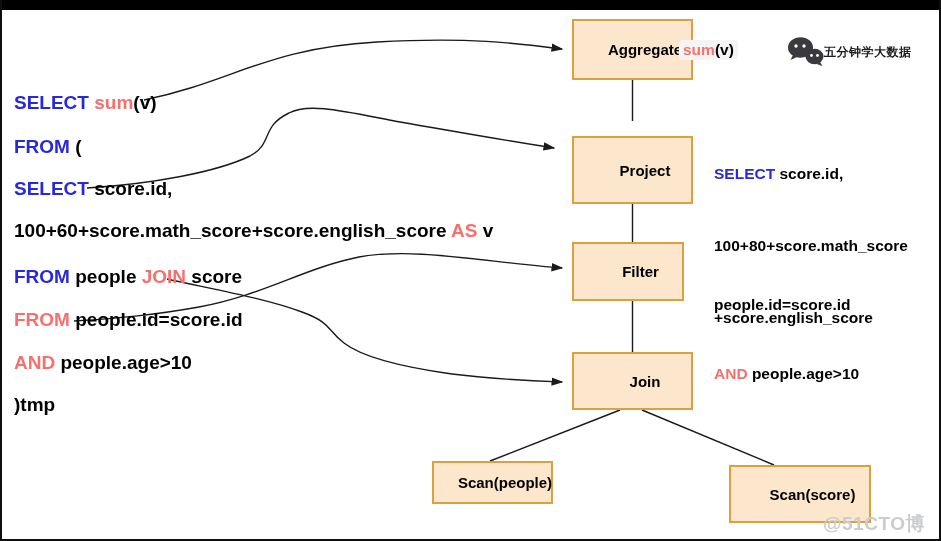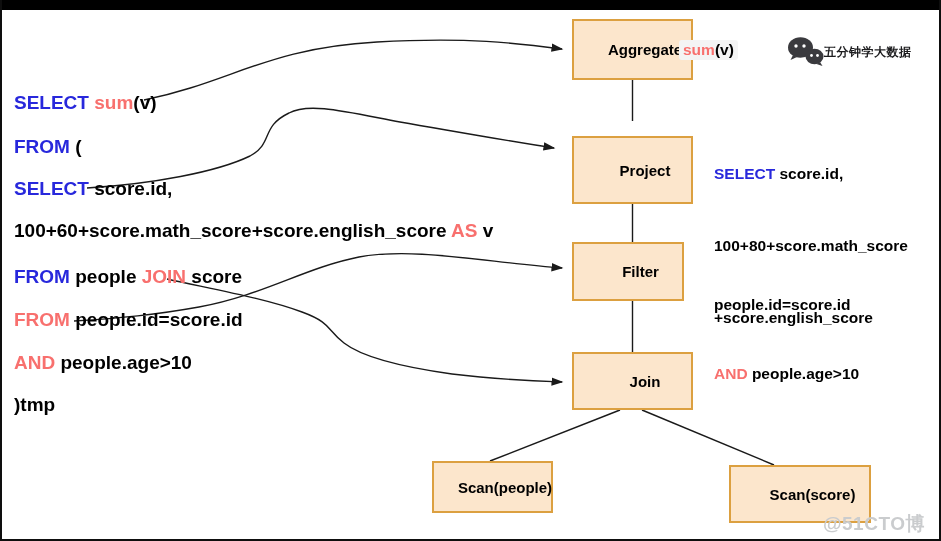--- a/index.html
+++ b/index.html
@@ -25,21 +25,21 @@
     border:2px solid #DCA040;
     display:flex;align-items:center;justify-content:center;
     font-weight:bold;font-size:15px;color:#000;
     z-index:2;
     padding-left:25px;
   }
   .n-aggregate{left:570px;top:19px;width:121px;height:61px;}
   .n-project{left:570px;top:136px;width:121px;height:68px;}
   .n-filter{left:570px;top:242px;width:112px;height:59px;}
   .n-join{left:570px;top:352px;width:121px;height:58px;}
-  .n-scan-people{left:430px;top:461px;width:121px;height:52px;}
+  .n-scan-people{left:430px;top:461px;width:121px;height:43px;}
   .n-scan-score{left:727px;top:465px;width:142px;height:58px;}
   .sqlline{
     position:absolute;left:12px;
     font-weight:bold;font-size:19px;line-height:20px;
     white-space:pre;color:#000;z-index:3;
   }
   .ann{
     position:absolute;font-weight:bold;font-size:15.5px;
     white-space:pre;color:#000;z-index:3;
   }

